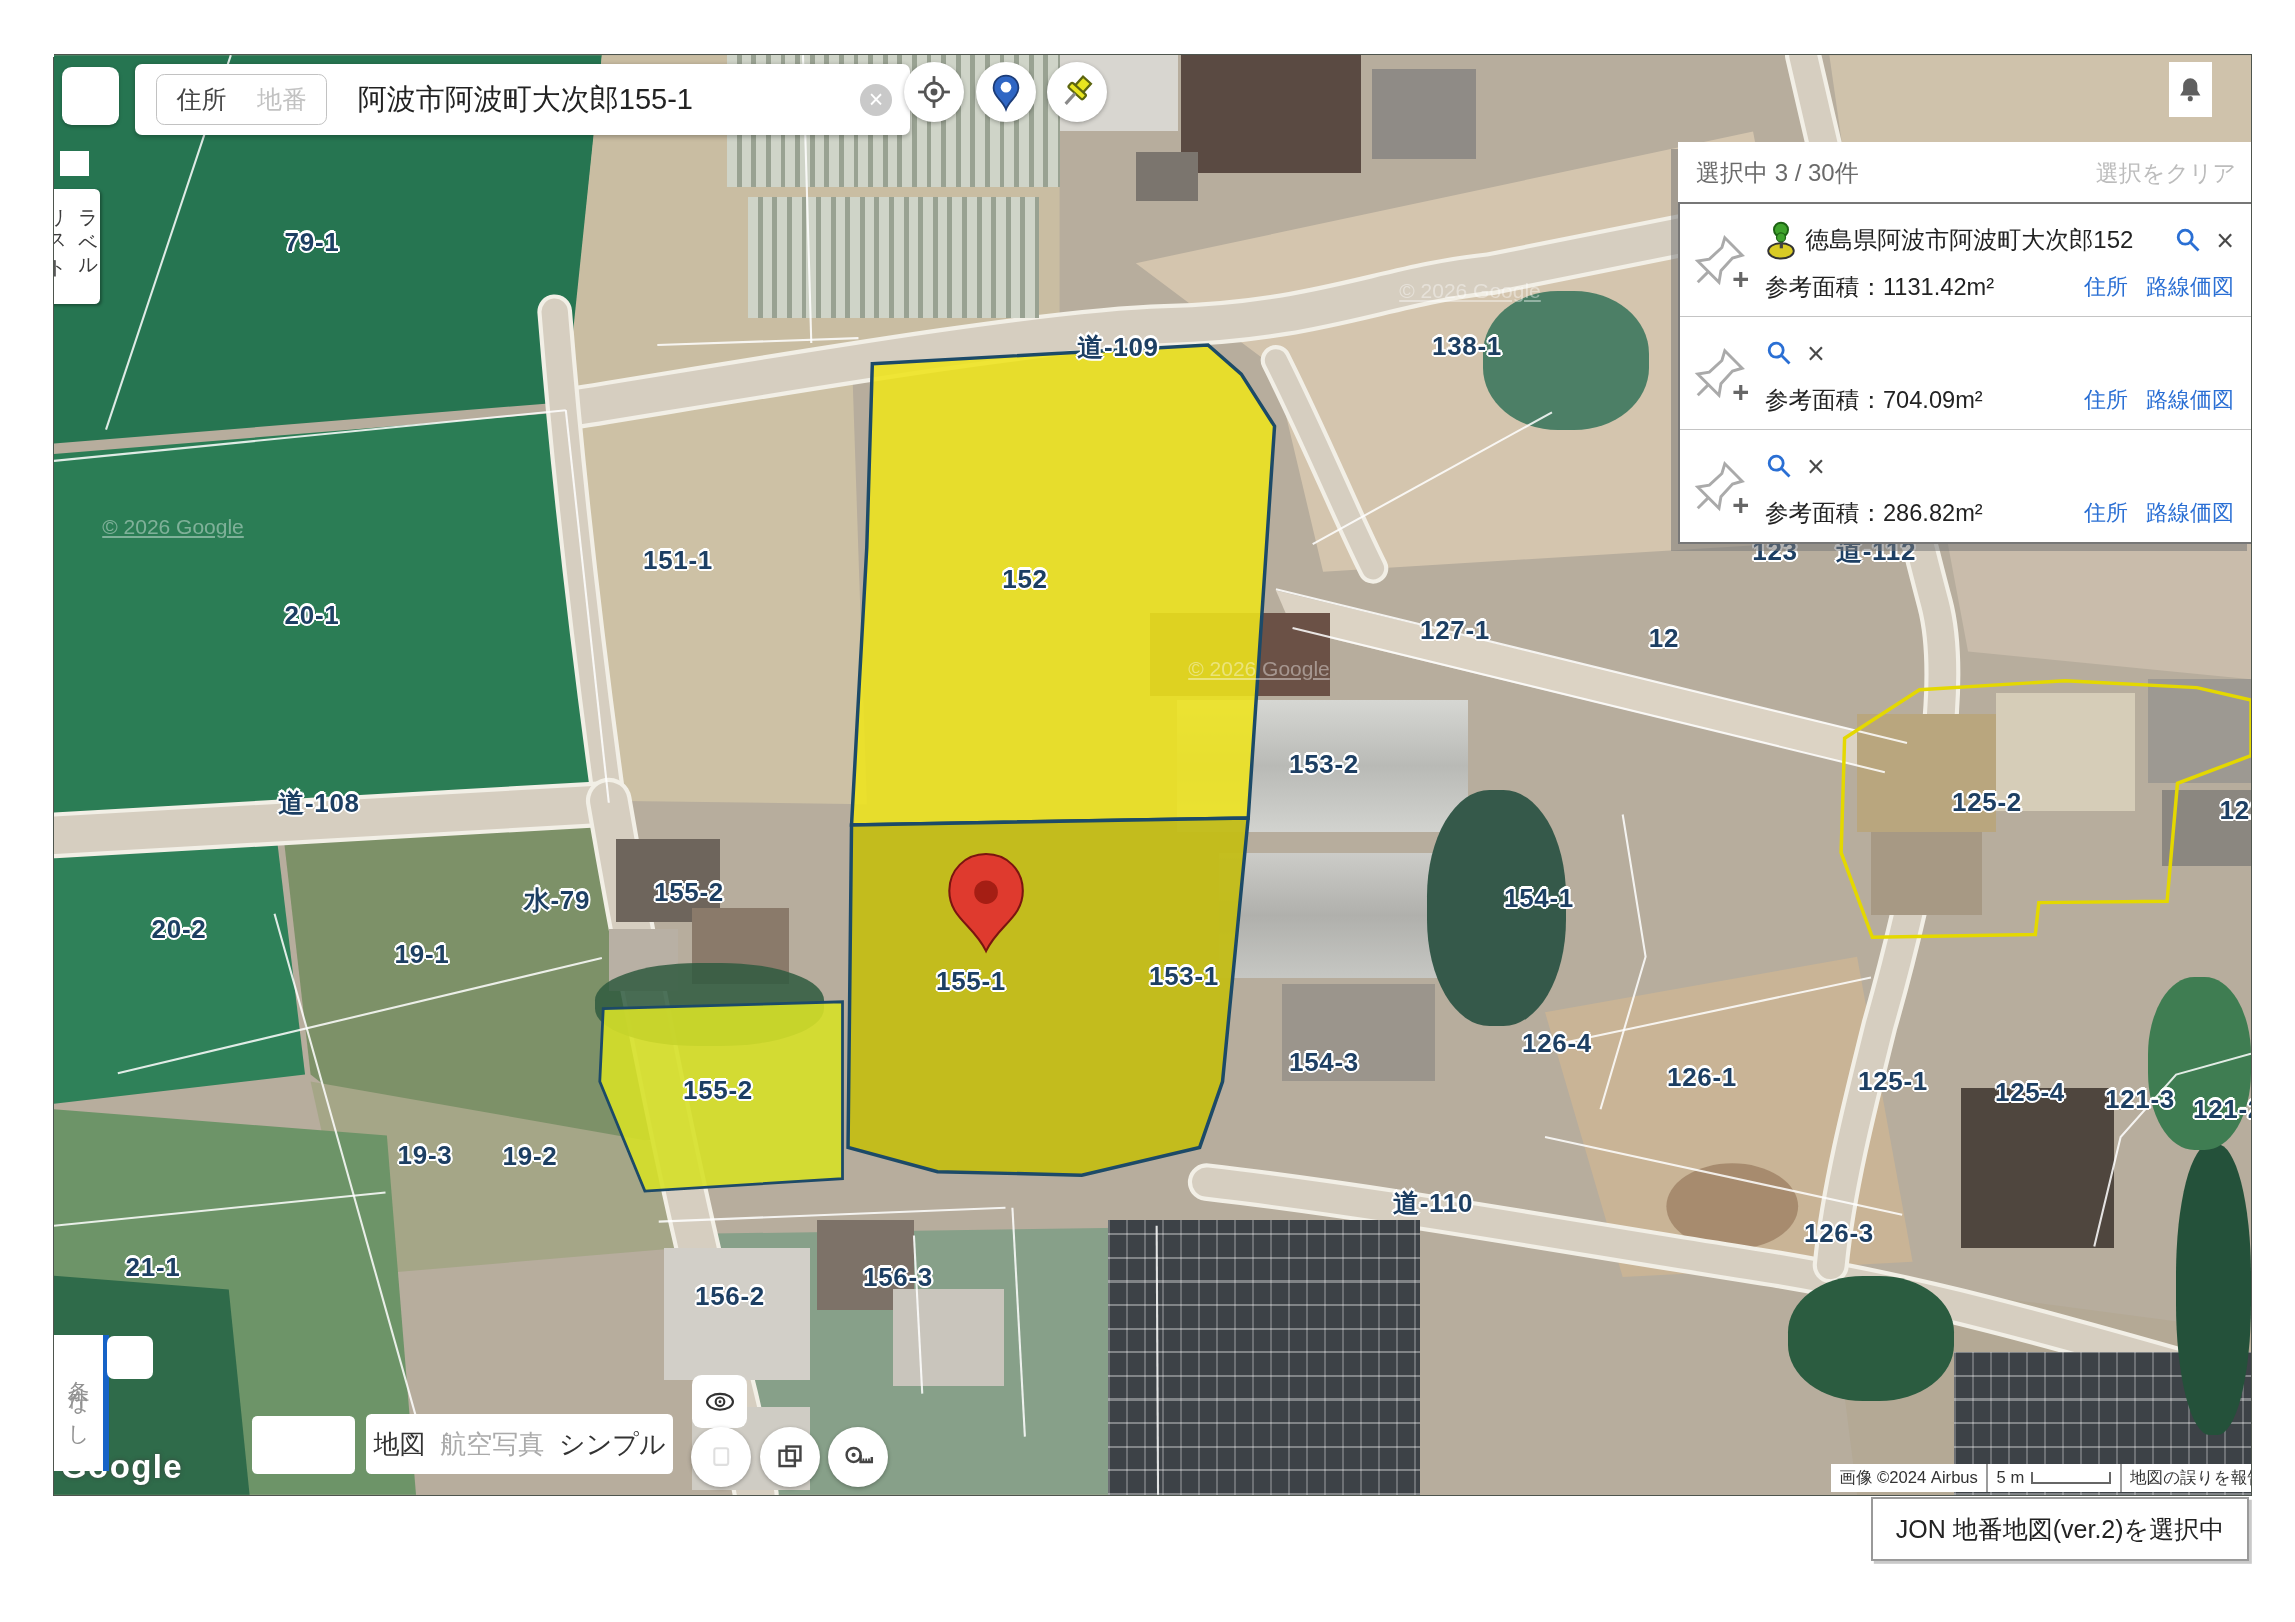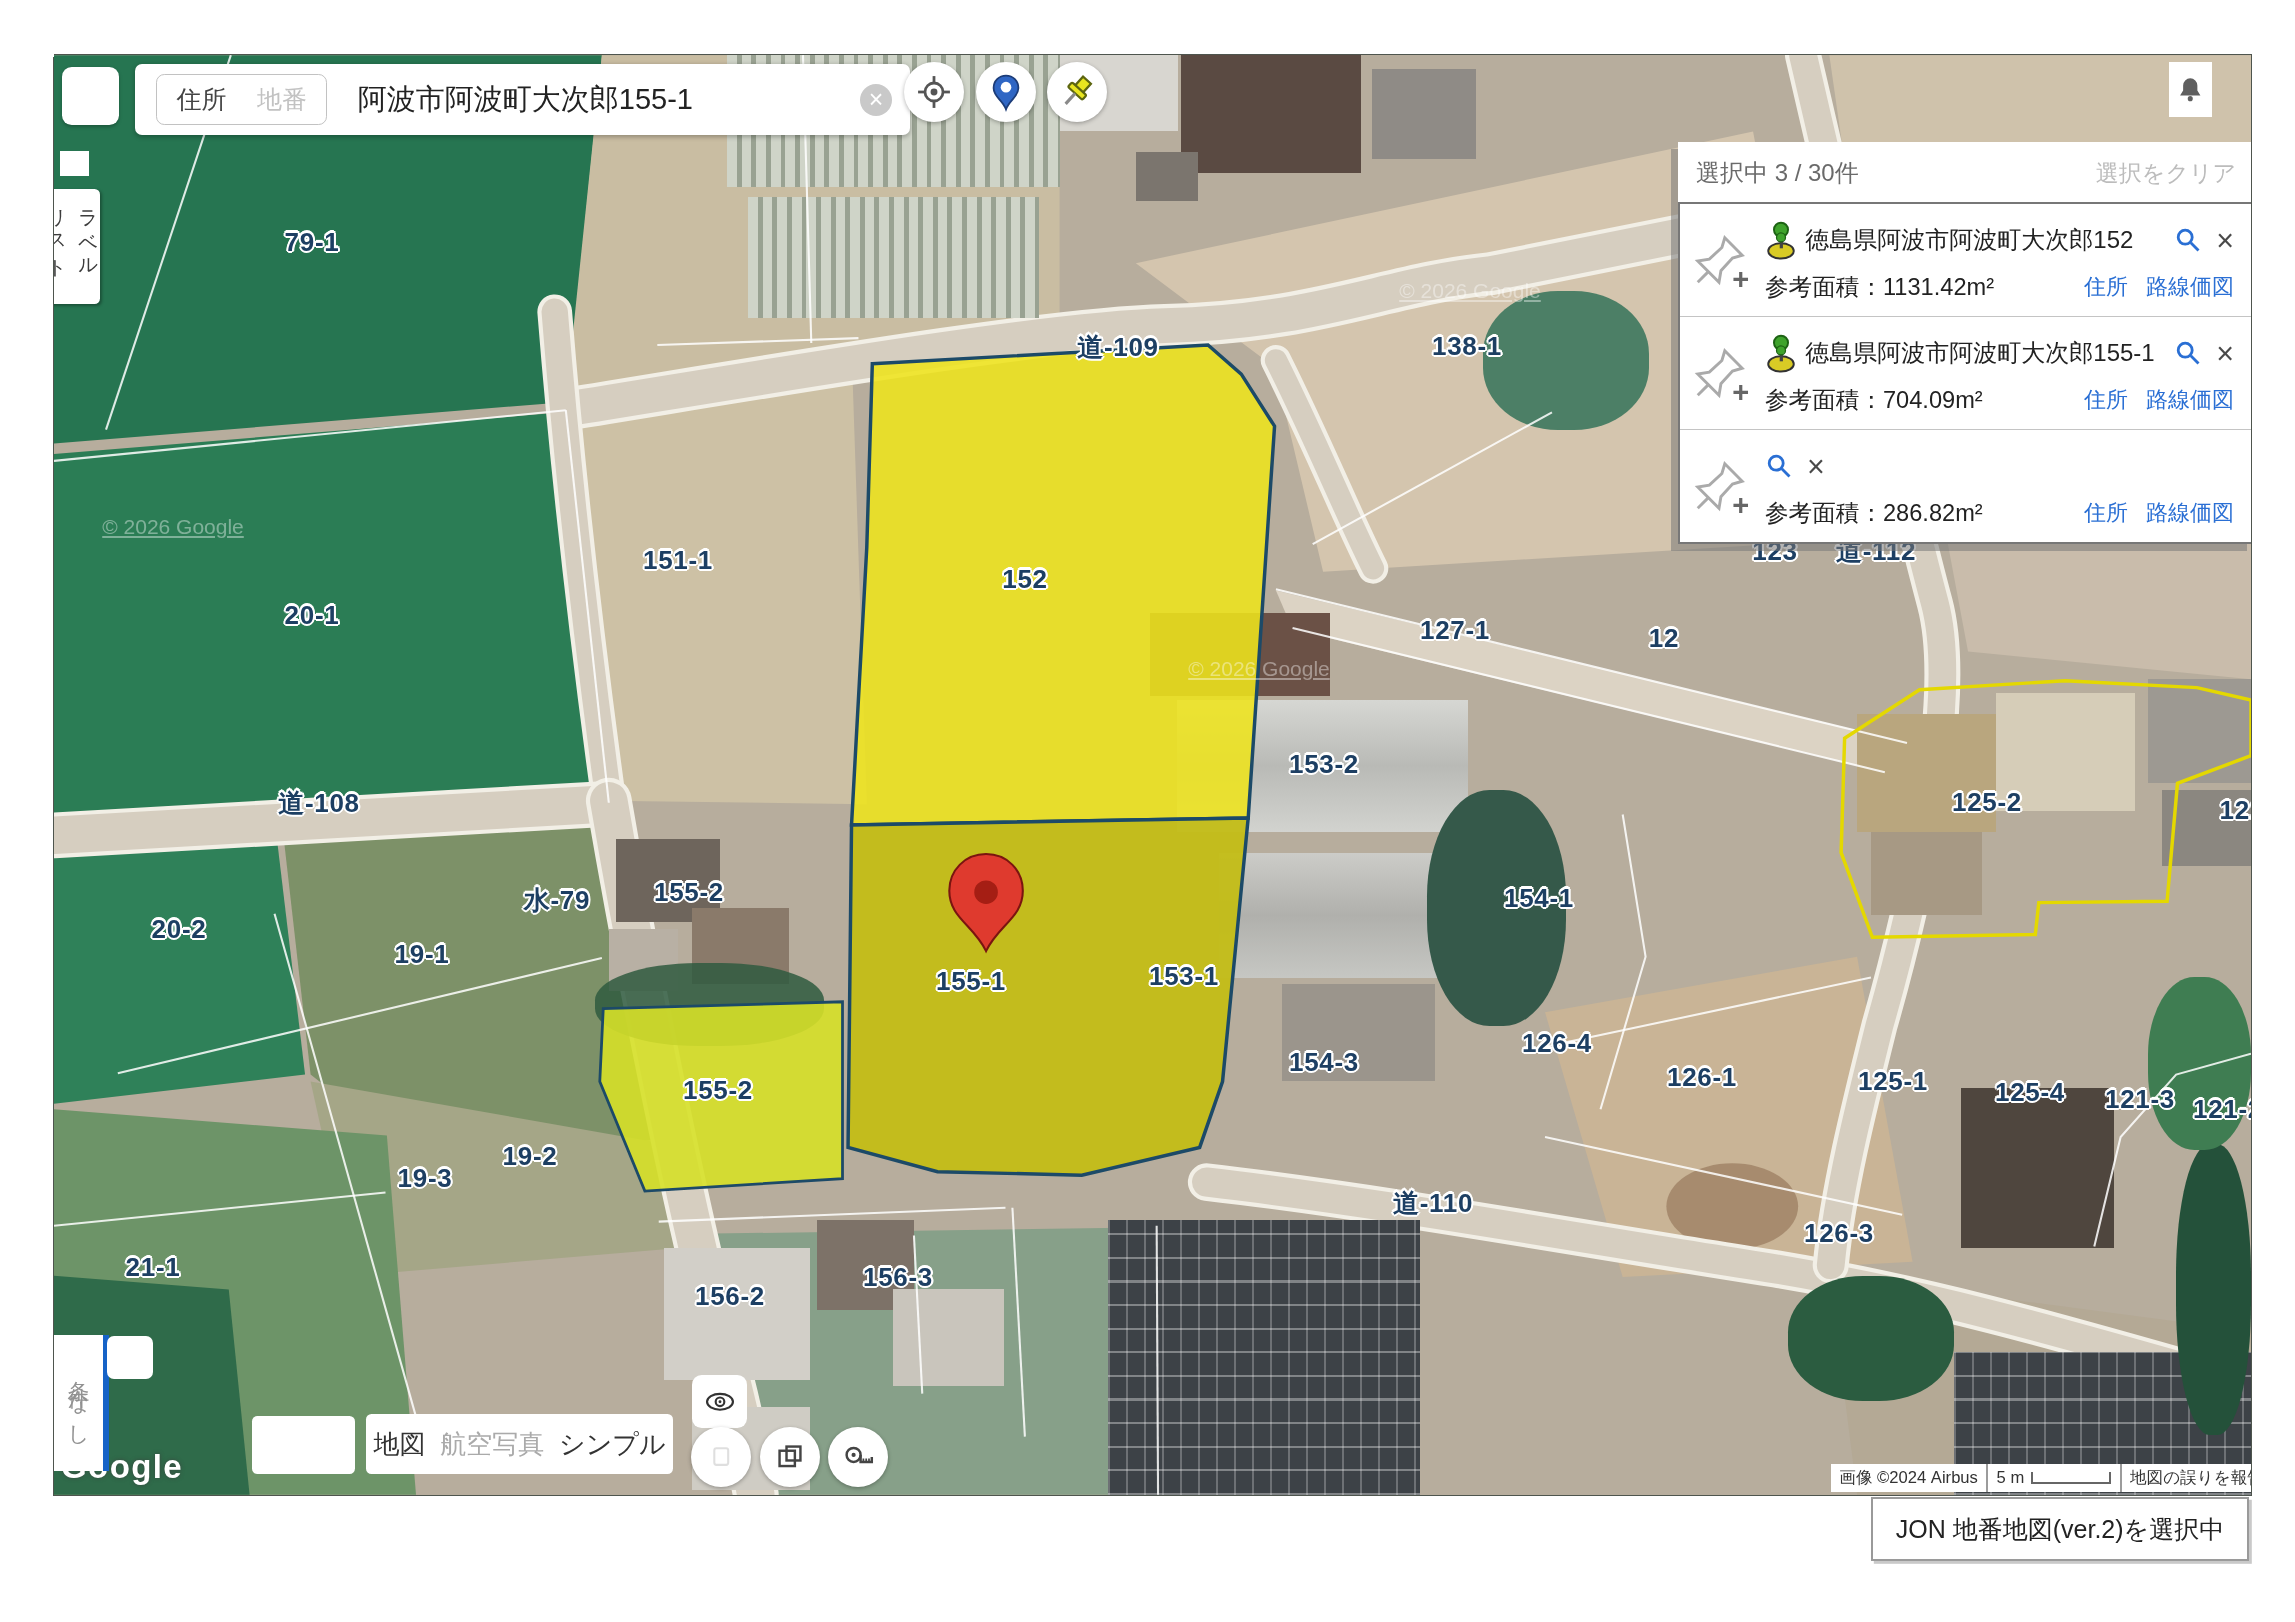--- a/index.html
+++ b/index.html
@@ -199,21 +199,21 @@
         <div class="plabel" style="left: 635px; top: 837px;">155-2</div>
         <div class="plabel" style="left: 125px; top: 874px;">20-2</div>
         <div class="plabel" style="left: 368px; top: 899px;">19-1</div>
         <div class="plabel" style="left: 917px; top: 926px;">155-1</div>
         <div class="plabel" style="left: 1130px; top: 921px;">153-1</div>
         <div class="plabel" style="left: 1270px; top: 709px; text-align: right;">153-2</div>
         <div class="plabel" style="left: 1401px; top: 575px;">127-1</div>
         <div class="plabel" style="left: 1485px; top: 843px;">154-1</div>
         <div class="plabel" style="left: 664px; top: 1035px;">155-2</div>
         <div class="plabel" style="left: 476px; top: 1101px;">19-2</div>
-        <div class="plabel" style="left: 371px; top: 1123px;">19-3</div>
+        <div class="plabel" style="left: 371px; top: 1100px;">19-3</div>
         <div class="plabel" style="left: 99px; top: 1212px;">21-1</div>
         <div class="plabel" style="left: 676px; top: 1241px;">156-2</div>
         <div class="plabel" style="left: 844px; top: 1222px;">156-3</div>
         <div class="plabel" style="left: 1270px; top: 1007px;">154-3</div>
         <div class="plabel" style="left: 1503px; top: 988px;">126-4</div>
         <div class="plabel" style="left: 1648px; top: 1022px;">126-1</div>
         <div class="plabel" style="left: 1379px; top: 1148px;">道-110</div>
         <div class="plabel" style="left: 1933px; top: 747px;">125-2</div>
         <div class="plabel" style="left: 1839px; top: 1026px;">125-1</div>
         <div class="plabel" style="left: 1976px; top: 1037px;">125-4</div>
@@ -314,29 +314,20 @@
 
   <div class="item">
     <div class="pinplus">
       <svg width="58" height="58" viewBox="0 0 60 60">
         <path d="M36 6 L54 24 L44 27 L32 40 L30 52 L8 30 L20 28 L33 16 Z" fill="#fff" stroke="#aaa" stroke-width="3"></path>
         <line x1="8" y1="52" x2="19" y2="41" stroke="#aaa" stroke-width="3"></line>
       </svg>
       <span class="plus">+</span>
     </div>
     <div class="irow irow1">
-      <div class="addr-wrap">
-        <svg width="32" height="40" viewBox="0 0 50 62">
-          <ellipse cx="25" cy="48" rx="20" ry="12" fill="#d9cb25" stroke="#333" stroke-width="3"></ellipse>
-          <rect x="23" y="26" width="5" height="18" fill="#444"></rect>
-          <circle cx="25" cy="15" r="11" fill="#3fa32c" stroke="#1d6314" stroke-width="3"></circle>
-          <circle cx="25" cy="27" r="7" fill="#3fa32c" stroke="#1d6314" stroke-width="2"></circle>
-        </svg>
-        <span class="addr">徳島県阿波市阿波町大次郎155-1</span>
-      </div>
       <div class="iact">
         <svg width="28" height="28" viewBox="0 0 40 40">
           <circle cx="16" cy="16" r="10" fill="none" stroke="#2a6fd4" stroke-width="4"></circle>
           <line x1="24" y1="24" x2="35" y2="35" stroke="#2a6fd4" stroke-width="4"></line>
         </svg>
         <span class="xclose">×</span>
       </div>
     </div>
     <div class="irow irow2">
       <span class="area">参考面積：704.09m²</span>

